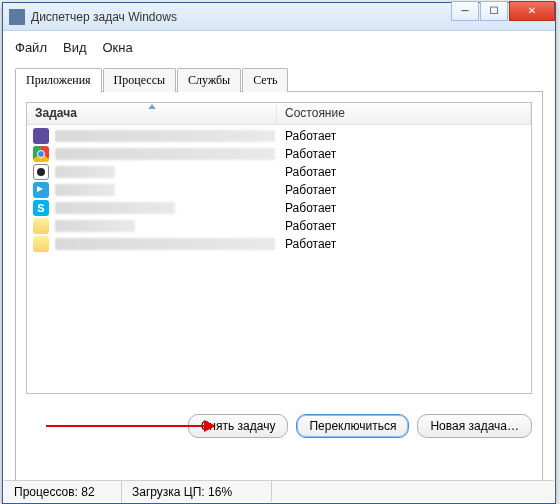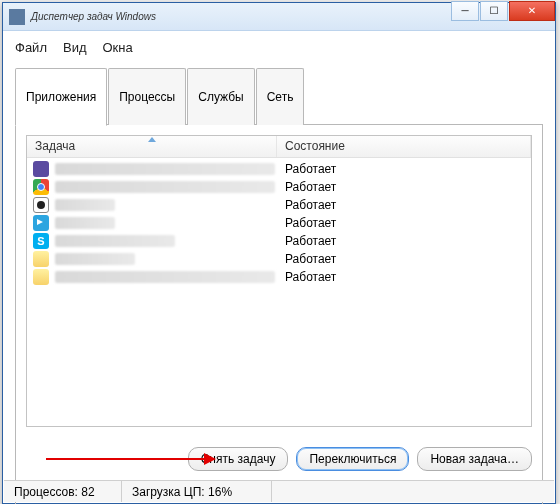--- a/index.html
+++ b/index.html
@@ -26,21 +26,21 @@
     display: flex;
     align-items: center;
     padding: 0 6px;
     position: relative;
   }
   .titlebar .app-icon {
     width: 16px; height: 16px; margin-right: 6px;
     background: #5a7aa0; display:inline-block;
   }
   .titlebar .title {
-    color: #333; font-size: 10px; font-style: italic;
+    color: #333; font-size: 12px;
   }
   .winbtns {
     position: absolute; right: 0; top: -2px;
     display: flex;
   }
   .winbtn {
     width: 28px; height: 20px;
     margin-left: 1px;
     border: 1px solid #9bbde0;
     background: linear-gradient(#f9fcff, #e4eef9);
@@ -65,29 +65,30 @@
     padding: 2px 8px;
     font-size: 13px;
     color: #222;
   }
   .tabrow {
     margin: 4px 12px 0 12px;
     display: flex;
     border-bottom: 1px solid #b8b8b8;
   }
   .tab {
-    padding: 21px 10px;
+    padding: 4px 10px;
     border: 1px solid #b8b8b8;
     border-bottom: none;
     background: #f6f6f6;
     margin-right: 1px;
     font-size: 12px;
     position: relative;
     top: 1px;
     border-radius: 2px 2px 0 0;
+    font-family: Liberation Serif, serif;
   }
   .tab.active {
     background: #fff;
     top: 1px;
     border-bottom: 1px solid #fff;
     margin-bottom: -1px;
   }
   .tabpanel {
     margin: 0 12px;
     border: 1px solid #b8b8b8;
@@ -108,21 +109,21 @@
     height: 22px;
     border-bottom: 1px solid #e1e1e1;
   }
   .col {
     padding: 3px 8px;
     border-right: 1px solid #e6e6e6;
     color: #333;
     background: linear-gradient(#fdfdfd, #f1f1f1);
     position: relative;
   }
-  .col-task { width: 250px; }
+  .col-task { width: 250px; font-weight: bold; }
   .col-state { flex: 1; }
   .sort-arrow {
     position: absolute;
     left: 50%; top: 1px;
     transform: translateX(-50%);
     width: 0; height: 0;
     border-left: 4px solid transparent;
     border-right: 4px solid transparent;
     border-bottom: 5px solid #6fa8dc;
   }

